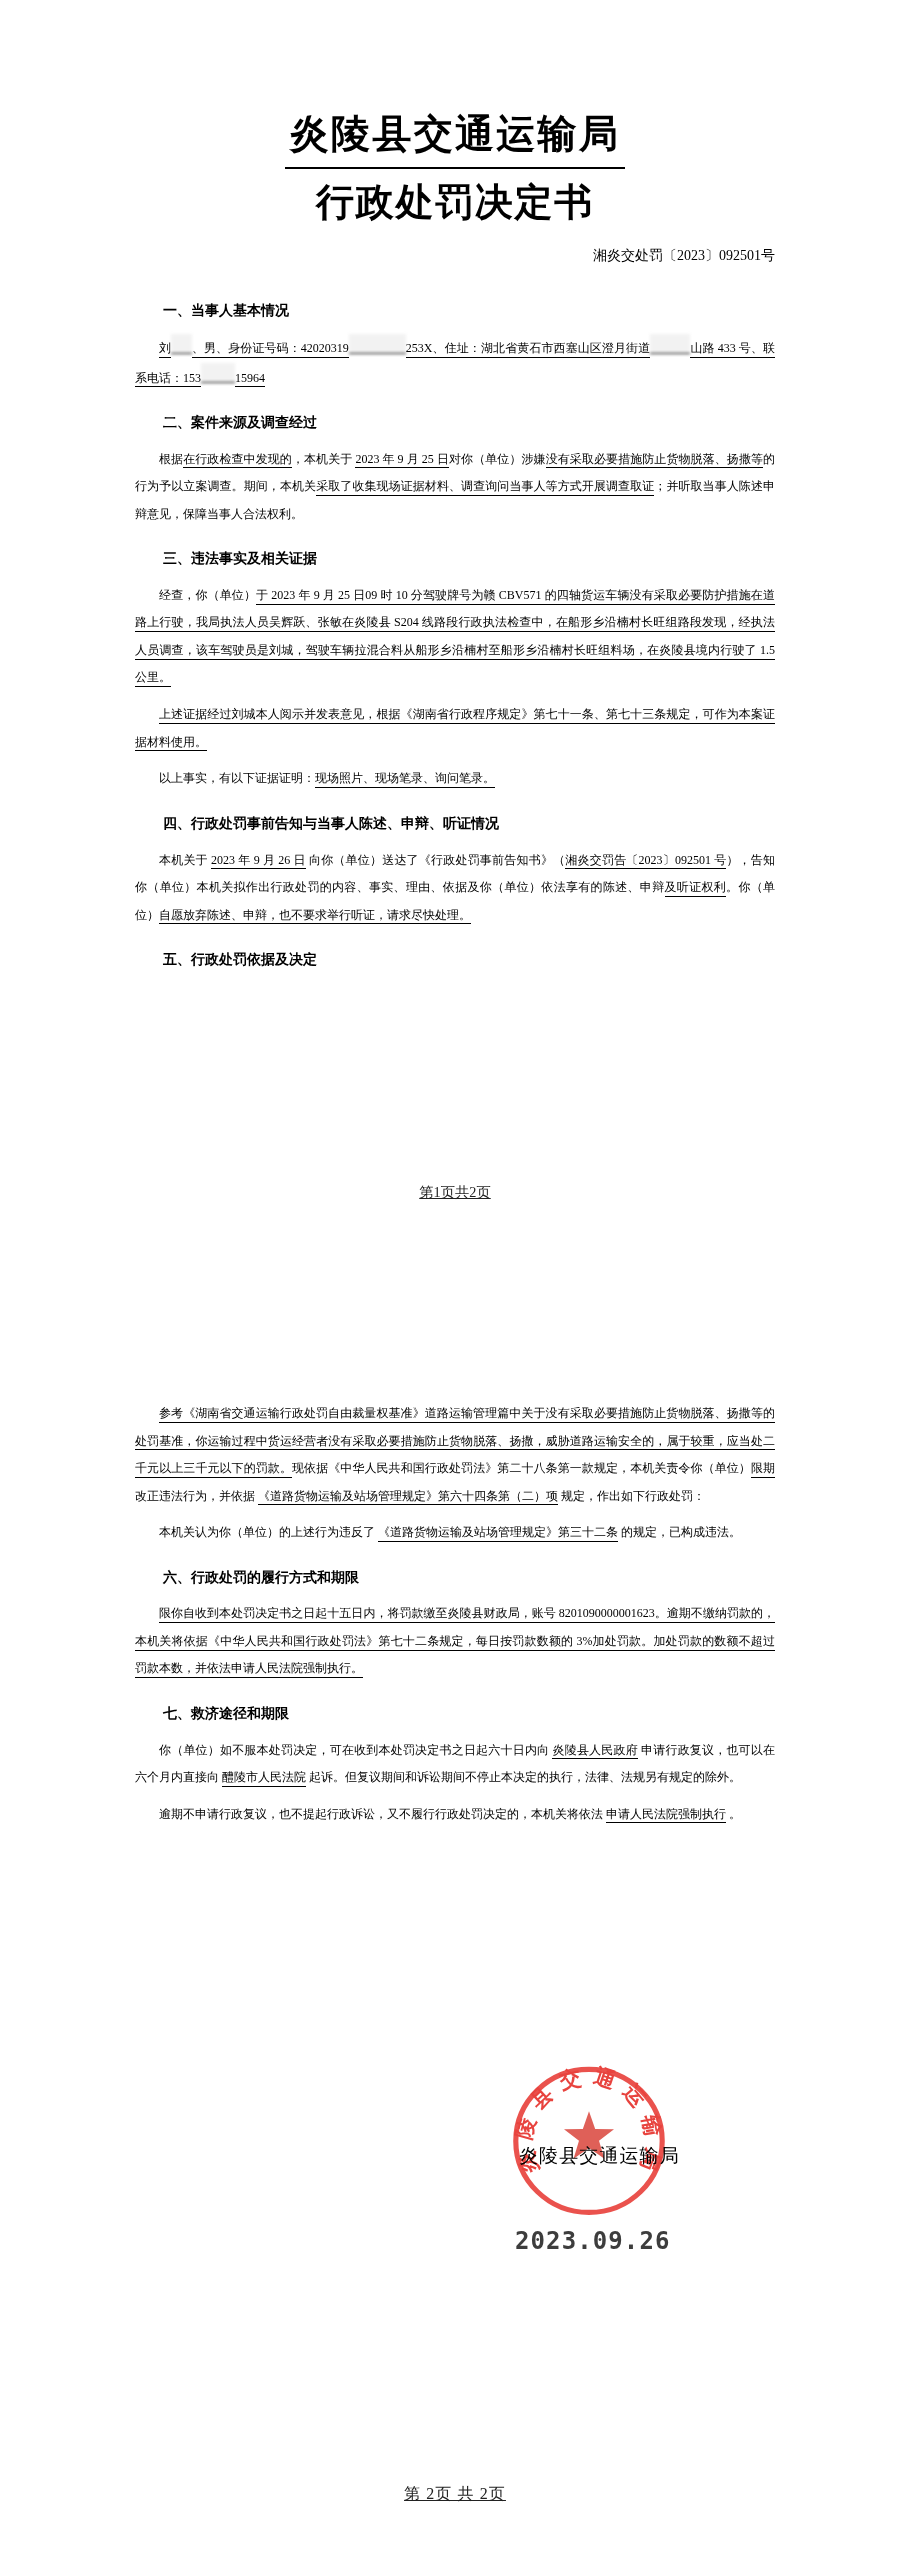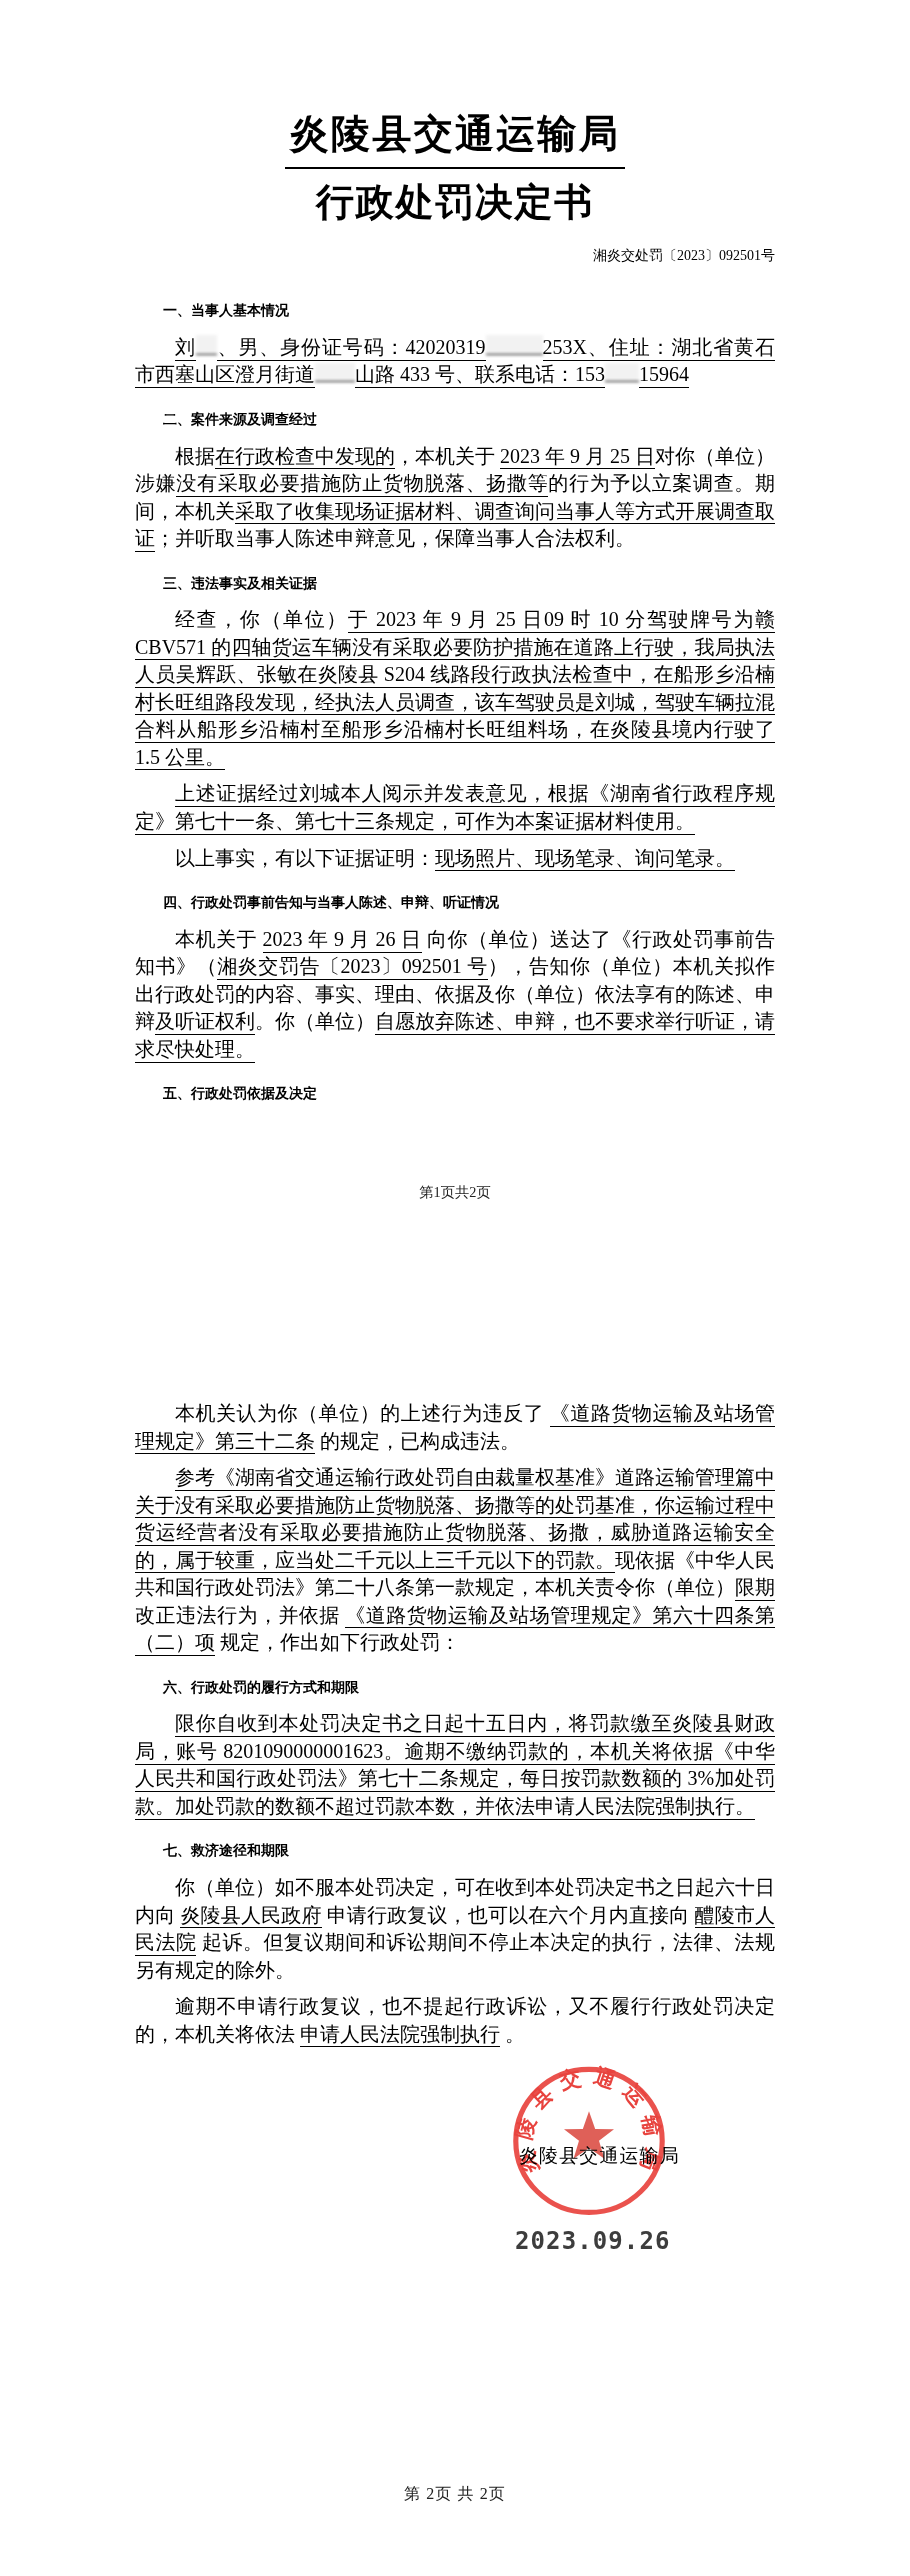--- a/index.html
+++ b/index.html
@@ -17,33 +17,33 @@
   }
   .title2 { text-align:center; font-size:38px; font-weight:bold; letter-spacing:1.7px; margin-top:8px; }
   .docnum { text-align:right; font-size:14px; margin-top:19.5px; }
 
   .h {
     font-size:14px; font-weight:bold; line-height:27.5px; text-indent:2em;
     font-family:"Liberation Sans","DejaVu Sans",sans-serif; margin:17px 0 9.2px;
   }
   #blocks-page1 .h:first-child { margin-top:32px; }
   .para {
-    font-size:20px; line-height:27.5px; text-indent:2em; text-align:justify;
+    font-size:12px; line-height:27.5px; text-indent:2em; text-align:justify;
     margin:0 0 9.2px;
   }
   .u {
     border-bottom:1.1px solid #000; padding-bottom:1.7px;
     box-decoration-break:clone; -webkit-box-decoration-break:clone;
   }
   .redact {
     display:inline-block; height:17px; vertical-align:-1.1px;
     background:rgba(125,125,125,0.10); filter:blur(1.7px);
   }
 
-  .footer { position:absolute; left:0; width:100%; text-align:center; color:#222; }
+  .footer { position:absolute; left:0; width:100%; text-align:center; color:#222;text-decoration:underline; }
   .f1 { top:1183px; font-size:14.3px; }
   .f2 { top:2484px; font-size:16px; letter-spacing:1.1px; }
 
   .stamp { position:absolute; left:508px; top:2062px; width:162px; height:159px; z-index:2; }
   .signature {
     position:absolute; left:519px; top:2143px; z-index:3;
     font-size:19px; letter-spacing:1.1px; color:#000;
   }
   .date {
     position:absolute; left:515px; top:2227px; z-index:3;
@@ -74,22 +74,22 @@
         <div class="h">四、行政处罚事前告知与当事人陈述、申辩、听证情况</div>
         <p class="para"><span>本机关于 </span><span class="u">2023 年 9 月 26 日</span><span> 向你（单位）送达了《行政处罚事前告知书》（</span><span class="u">湘炎交罚告〔2023〕092501 号</span><span>），告知你（单位）本机关拟作出行政处罚的内容、事实、理由、依据及你（单位）依法享有的陈述、申辩</span><span class="u">及听证权利</span><span>。你（单位）</span><span class="u">自愿放弃陈述、申辩，也不要求举行听证，请求尽快处理。</span></p>
         <div class="h">五、行政处罚依据及决定</div>
       </div>
   </div>
 
   <div class="footer f1">第1页共2页</div>
 
   <div class="content page2">
     <div id="blocks-page2">
+        <p class="para"><span class="u">参考《湖南省交通运输行政处罚自由裁量权基准》道路运输管理篇中关于没有采取必要措施防止货物脱落、扬撒等的处罚基准，你运输过程中货运经营者没有采取必要措施防止货物脱落、扬撒，威胁道路运输安全的，属于较重，应当处二千元以上三千元以下的罚款。</span><span>现依据《中华人民共和国行政处罚法》第二十八条第一款规定，本机关责令你（单位）</span><span class="u">限期</span><span> 改正违法行为，并依据 </span><span class="u">《道路货物运输及站场管理规定》第六十四条第（二）项</span><span> 规定，作出如下行政处罚：</span></p>
         <p class="para"><span>本机关认为你（单位）的上述行为违反了 </span><span class="u">《道路货物运输及站场管理规定》第三十二条</span><span> 的规定，已构成违法。</span></p>
-        <p class="para"><span class="u">参考《湖南省交通运输行政处罚自由裁量权基准》道路运输管理篇中关于没有采取必要措施防止货物脱落、扬撒等的处罚基准，你运输过程中货运经营者没有采取必要措施防止货物脱落、扬撒，威胁道路运输安全的，属于较重，应当处二千元以上三千元以下的罚款。</span><span>现依据《中华人民共和国行政处罚法》第二十八条第一款规定，本机关责令你（单位）</span><span class="u">限期</span><span> 改正违法行为，并依据 </span><span class="u">《道路货物运输及站场管理规定》第六十四条第（二）项</span><span> 规定，作出如下行政处罚：</span></p>
         <div class="h">六、行政处罚的履行方式和期限</div>
         <p class="para"><span class="u">限你自收到本处罚决定书之日起十五日内，将罚款缴至炎陵县财政局，账号 8201090000001623。逾期不缴纳罚款的，本机关将依据《中华人民共和国行政处罚法》第七十二条规定，每日按罚款数额的 3%加处罚款。加处罚款的数额不超过罚款本数，并依法申请人民法院强制执行。</span></p>
         <div class="h">七、救济途径和期限</div>
         <p class="para"><span>你（单位）如不服本处罚决定，可在收到本处罚决定书之日起六十日内向 </span><span class="u">炎陵县人民政府</span><span> 申请行政复议，也可以在六个月内直接向 </span><span class="u">醴陵市人民法院</span><span> 起诉。但复议期间和诉讼期间不停止本决定的执行，法律、法规另有规定的除外。</span></p>
         <p class="para"><span>逾期不申请行政复议，也不提起行政诉讼，又不履行行政处罚决定的，本机关将依法 </span><span class="u">申请人民法院强制执行</span><span> 。</span></p>
       </div>
   </div>
 
   <div class="stamp">
     <svg width="162" height="159" viewBox="0 0 282 278">

